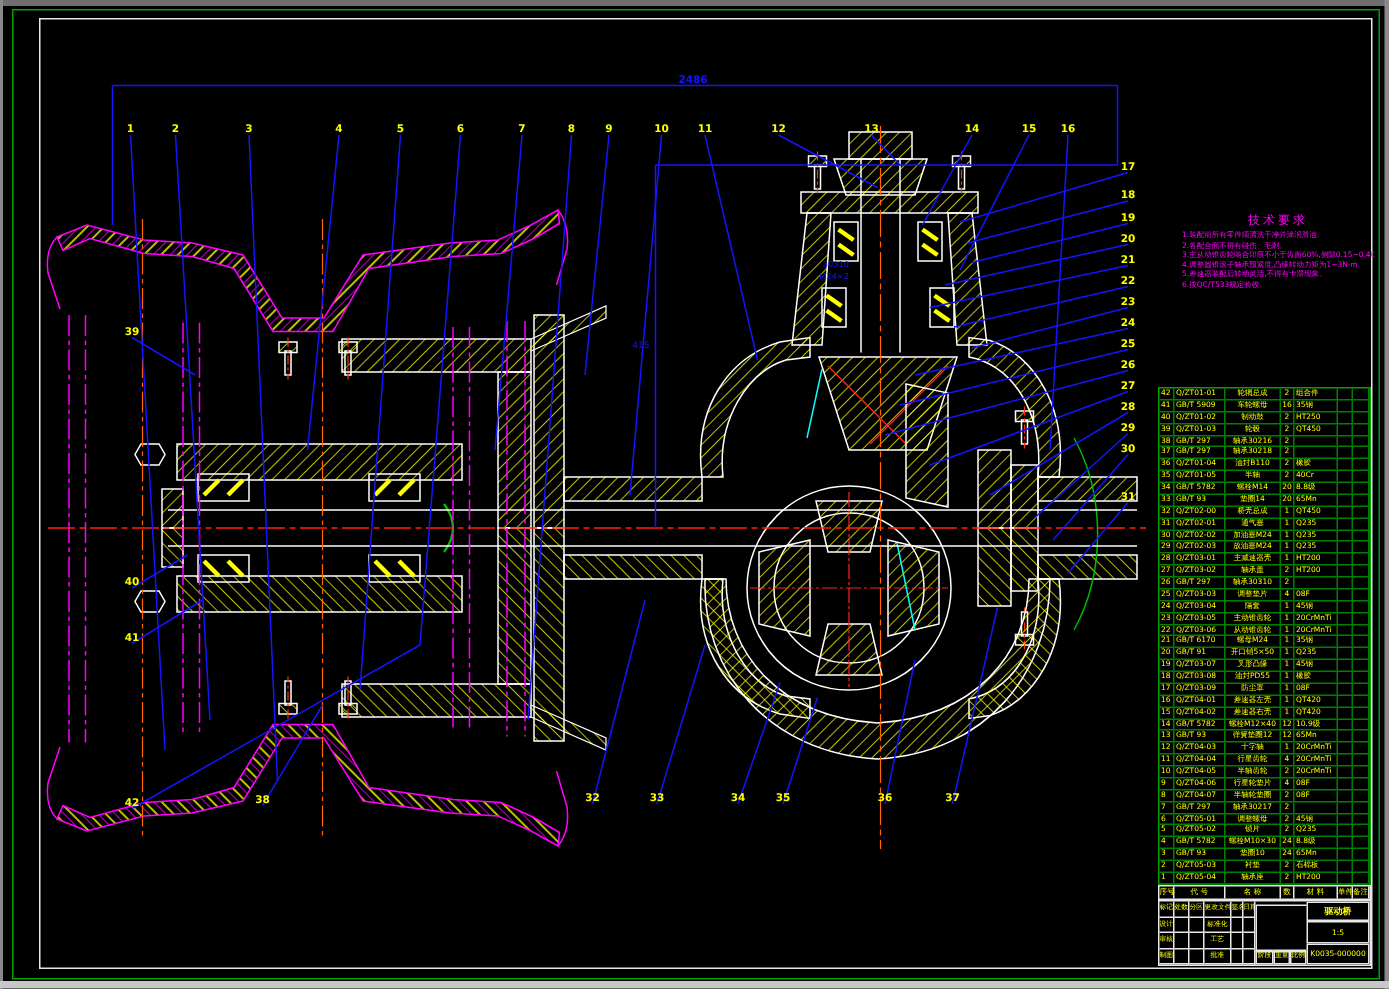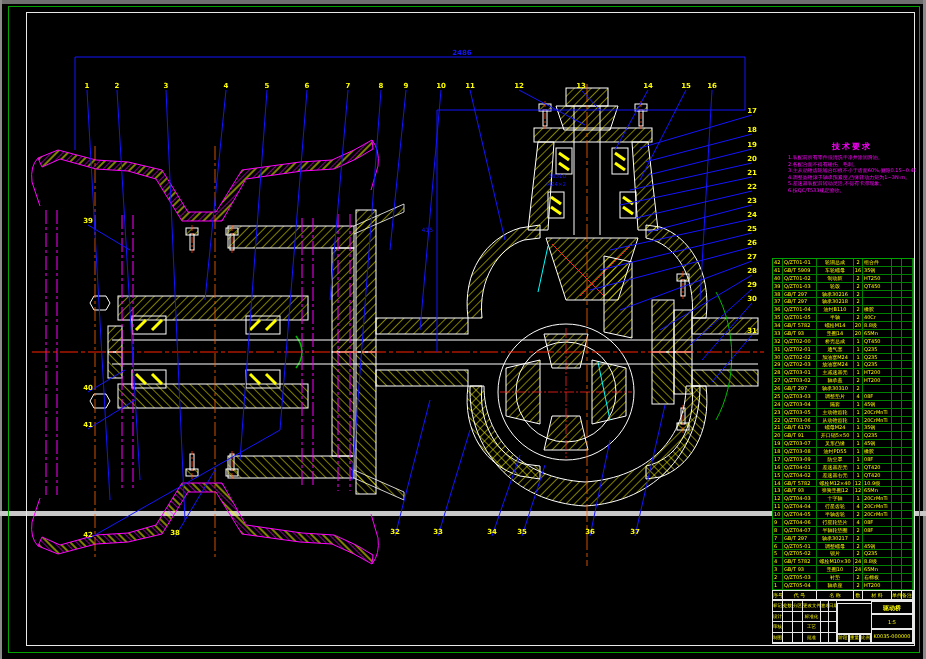--- a/index.html
+++ b/index.html
@@ -1,31 +1,31 @@
 <!DOCTYPE html>
 <html><head>
 <meta charset="utf-8">
 <style>
   html,body{margin:0;padding:0;background:#000;width:926px;height:659px;overflow:hidden;
     font-family:"DejaVu Sans",sans-serif;}
-  #stage{position:absolute;inset:0;width:926px;height:516px;background:#000;}
+  #stage{position:absolute;inset:0;width:926px;height:659px;background:#000;}
   
   .strip{position:absolute;background:#8a8a8a;}
   #strip-top{left:0;top:0;width:926px;height:4px;background:#6f6f6f;}
   #strip-left{left:0;top:0;width:2px;height:659px;}
   #strip-right{right:0;top:0;width:3px;height:659px;}
   #strip-bottom{left:0;bottom:0;width:926px;height:5px;background:#c8c8c8;}
   
   #frame-green{position:absolute;left:8px;top:6px;width:910px;height:645px;border:1px solid #00a300;}
   #frame-white{position:absolute;left:26px;top:12px;width:887px;height:632px;border:1px solid #e8e8e8;}
   
   #cad{position:absolute;left:0;top:0;width:926px;height:659px;}
   
   #notes{position:absolute;left:788px;top:141px;width:128px;color:#ff00ff;}
-  #notes .nt{font-size:8px;font-weight:bold;text-align:center;letter-spacing:2px;margin-bottom:2px;}
+  #notes .nt{font-size:8px;font-weight:normal;text-align:center;letter-spacing:2px;margin-bottom:2px;}
   #notes .ni{font-size:5px;line-height:6.5px;white-space:nowrap;overflow:hidden;}
   
   #bom{position:absolute;left:772px;top:258px;width:142px;height:332px;border:1px solid #00a300;box-sizing:border-box;background:#000;}
   .bom-row{display:grid;grid-template-columns:10px 34px 37px 9px 29px 10px 11px;height:7.88px;
     border-bottom:1px solid #008000;box-sizing:border-box;color:#ffff00;font-size:5px;line-height:6.5px;}
   .bom-row>div{border-right:1px solid #008000;overflow:hidden;white-space:nowrap;padding-left:1px;box-sizing:border-box;}
   .bom-row .c-name{text-align:center;padding-left:0;}
   .bom-row .c-qty{text-align:center;padding-left:0;}
   
   #bom-head{position:absolute;left:772px;top:590px;width:142px;height:10px;display:grid;

